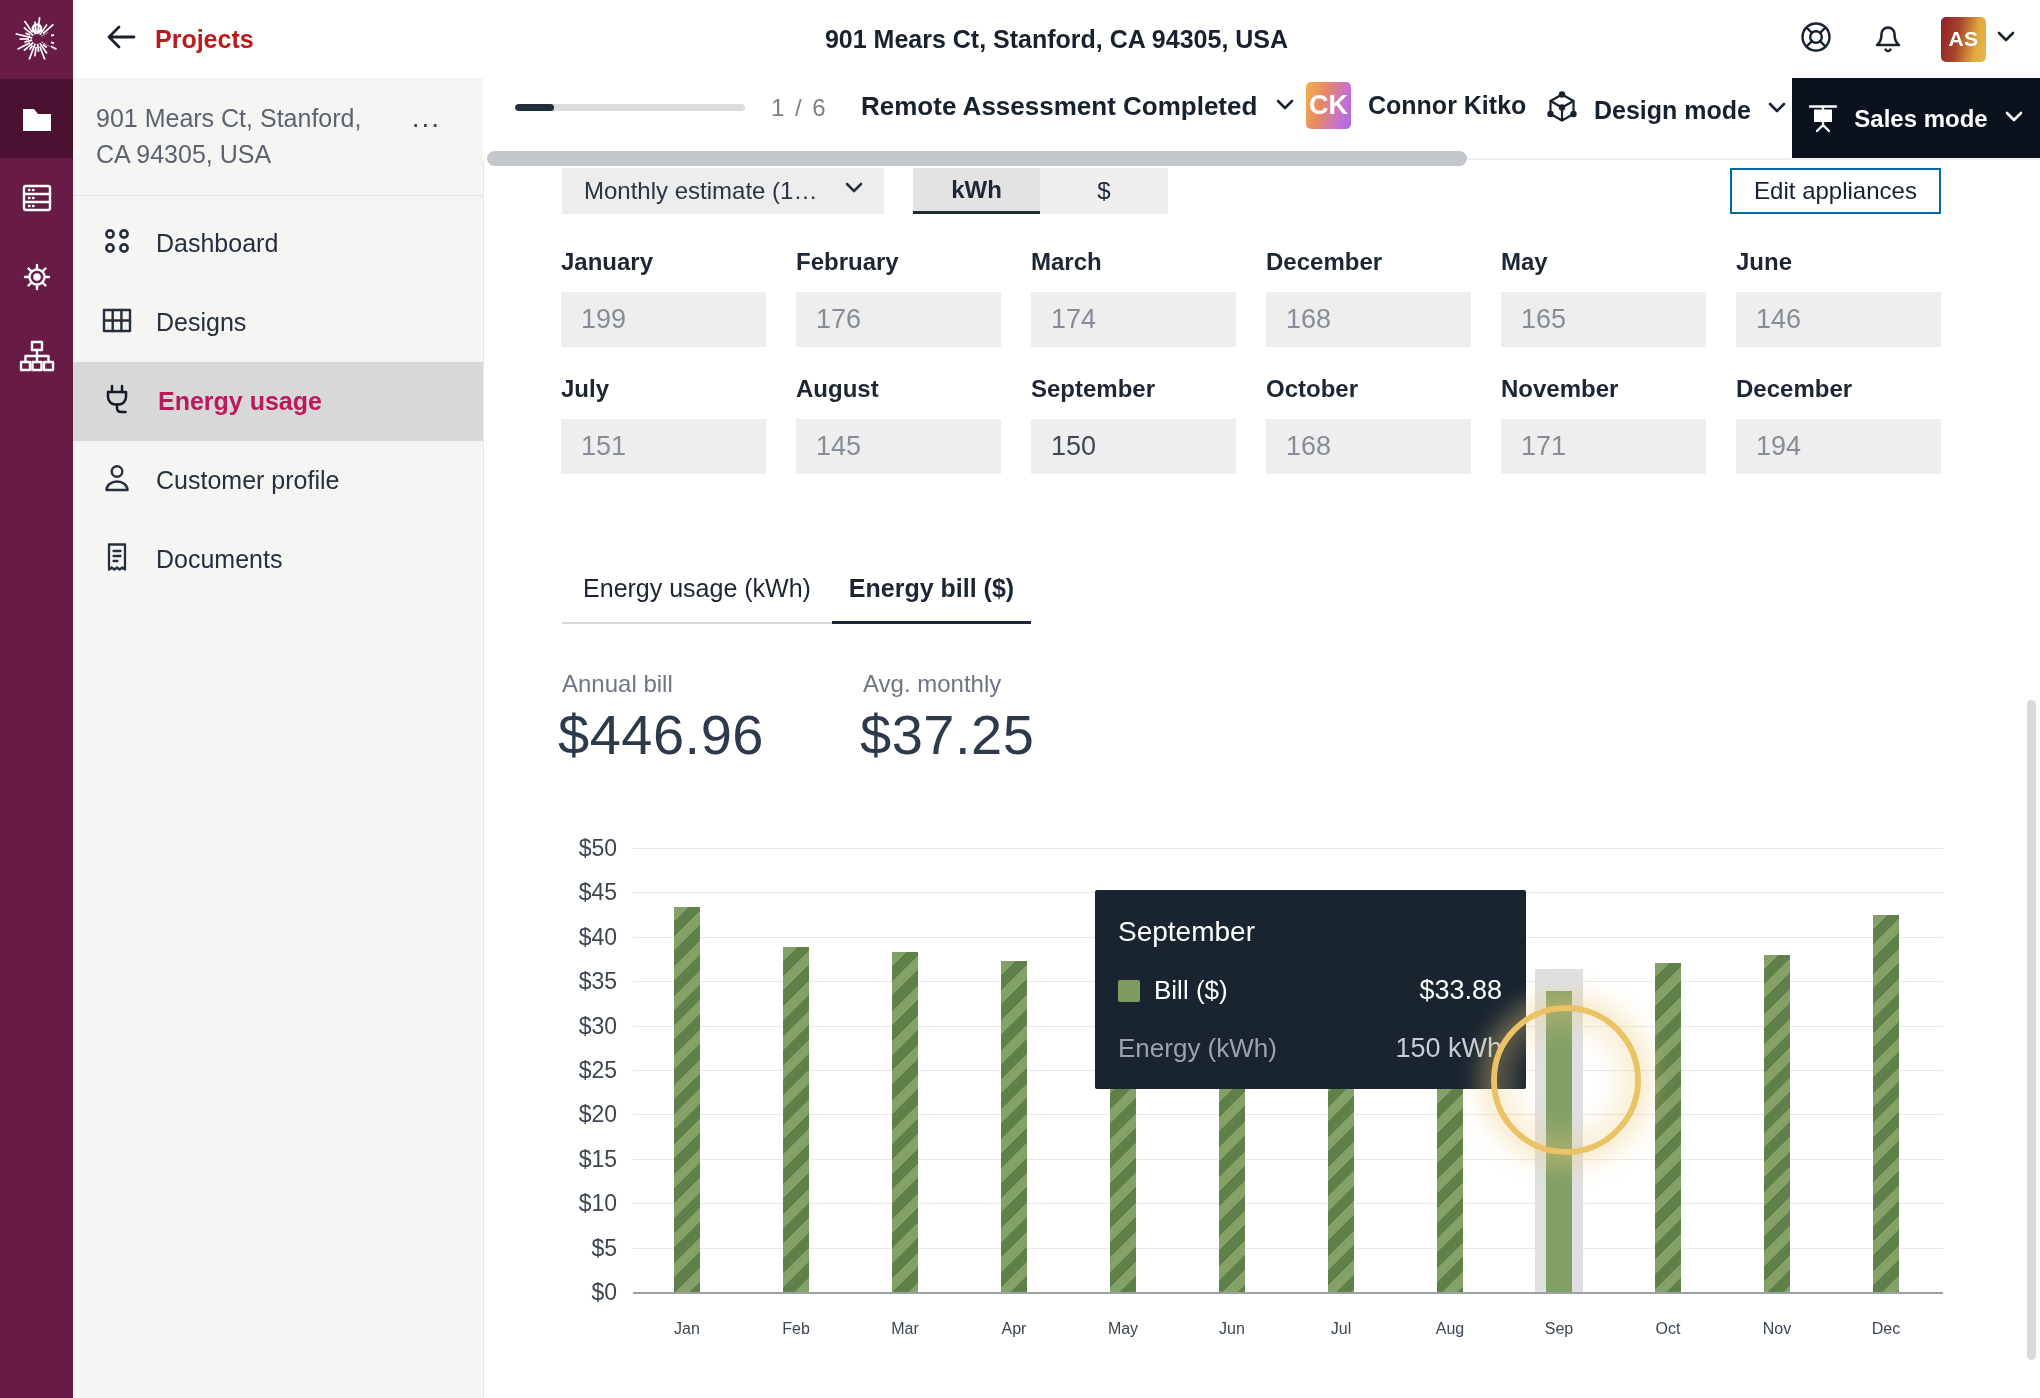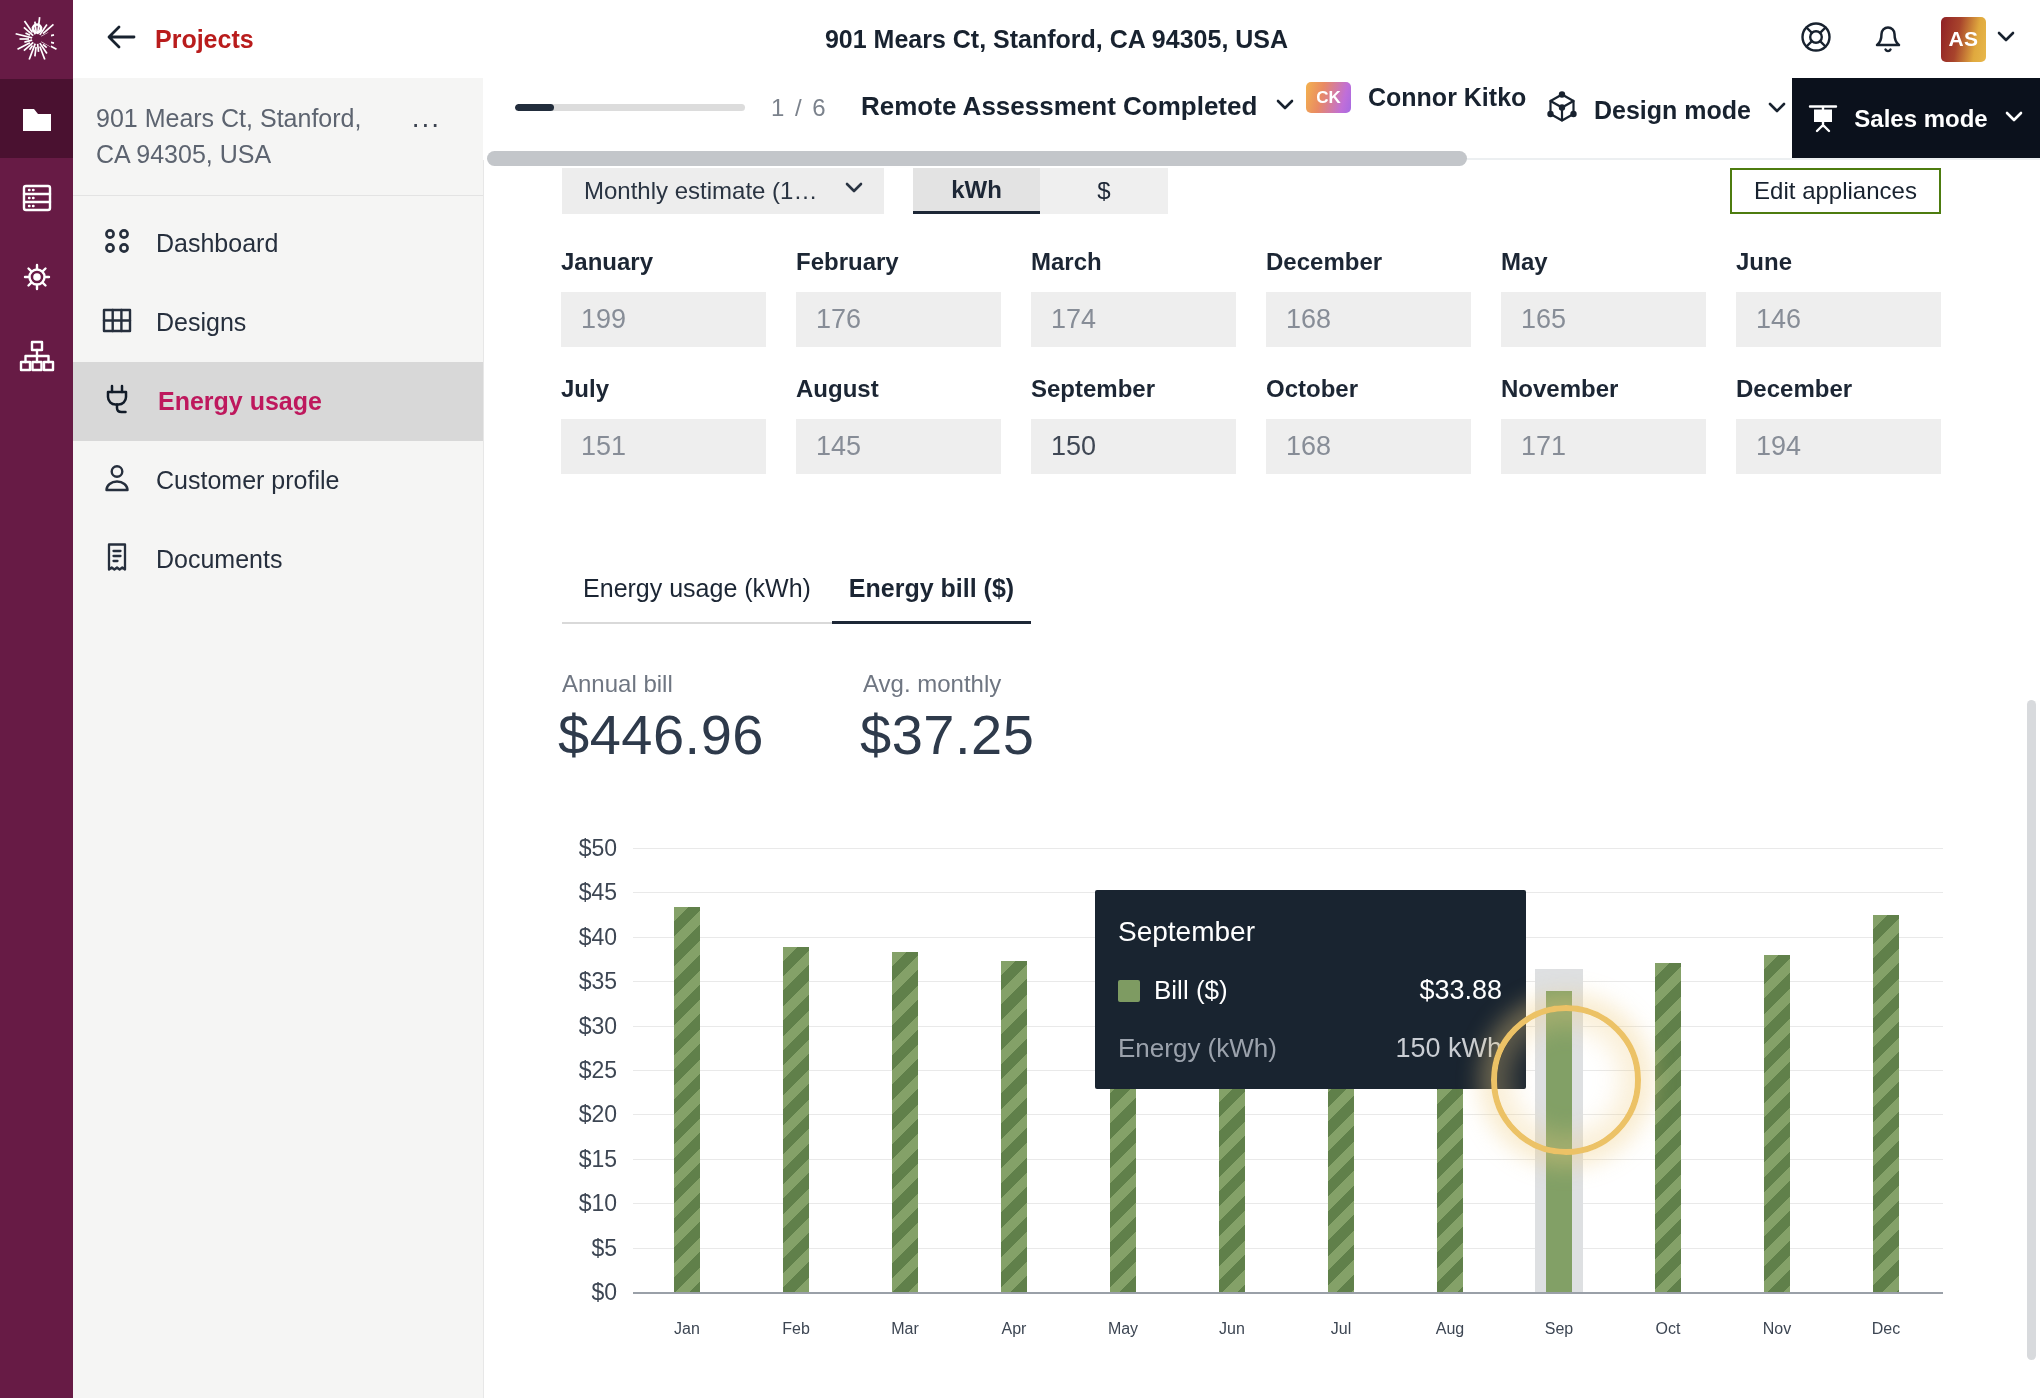--- a/index.html
+++ b/index.html
@@ -35,42 +35,42 @@
   .nav-item.active{background:#d8d8d8;font-weight:700;color:#be185d;}
 
   
   #hdr{position:absolute;left:483px;top:78px;width:1557px;height:82px;background:#fff;}
   #progress-track{position:absolute;left:32px;top:26px;width:230px;height:7px;border-radius:4px;background:#dcdcdc;overflow:hidden;}
   #progress-fill{height:7px;border-radius:4px;background:#222d3c;}
   #progress-step{position:absolute;left:288px;top:16px;font-size:24px;color:#7b828c;letter-spacing:2px;}
   #status-group{position:absolute;left:378px;top:13px;display:flex;align-items:center;gap:16px;cursor:pointer;}
   #status-label{font-size:26px;font-weight:700;color:#18222f;}
   #ck-group{position:absolute;left:823px;top:4px;display:flex;align-items:center;gap:17px;}
-  #avatar-ck{width:45px;height:31px;border-radius:5px;display:flex;align-items:center;justify-content:center;
+  #avatar-ck{width:45px;height:47px;border-radius:5px;display:flex;align-items:center;justify-content:center;
              background:linear-gradient(105deg,#f3b24e 0%,#e98a63 35%,#c06fd8 80%,#a66ae2 100%);
-             color:#fff;font-weight:700;font-size:17px;}
+             color:#fff;font-weight:700;font-size:27px;}
   #ck-name{font-size:25px;font-weight:700;color:#18222f;}
   #design-group{position:absolute;left:1061px;top:12px;display:flex;align-items:center;gap:14px;cursor:pointer;}
   #design-label{font-size:25px;font-weight:700;color:#18222f;}
   #sales-block{position:absolute;left:1309px;top:0;width:248px;height:82px;background:#0b111c;display:flex;
                align-items:center;justify-content:center;gap:14px;cursor:pointer;}
   #sales-label{font-size:24px;font-weight:700;color:#ffffff;}
   #hscroll-track{position:absolute;left:487px;top:158px;width:1553px;height:2px;background:#eceff1;}
   #hscroll-thumb{position:absolute;left:487px;top:151px;width:980px;height:15px;border-radius:8px;background:#c3c6ca;cursor:grab;}
 
   
   #estimate-dd{position:absolute;left:562px;top:168px;width:322px;height:46px;background:#ededed;display:flex;
                align-items:center;justify-content:space-between;padding:0 18px 0 22px;box-sizing:border-box;cursor:pointer;}
   #estimate-dd span{font-size:24px;color:#2a3442;}
   .unit-tab{position:absolute;top:168px;height:46px;display:flex;align-items:center;justify-content:center;
             font-size:24px;color:#1d2736;cursor:pointer;box-sizing:border-box;}
   #unit-kwh{left:913px;width:127px;background:#e3e3e3;font-weight:700;border-bottom:3px solid #1d2736;}
   #unit-usd{left:1040px;width:128px;background:#efefef;}
   #edit-appliances{position:absolute;left:1730px;top:168px;width:211px;height:46px;background:#fff;
-                   border:2px solid #4d7c0f;box-sizing:border-box;display:flex;align-items:center;justify-content:center;
+                   border:2px solid #0369a1;box-sizing:border-box;display:flex;align-items:center;justify-content:center;
                    font-size:24px;color:#18222f;cursor:pointer;}
 
   
   #months{position:absolute;left:561px;top:248px;display:grid;grid-template-columns:repeat(6,205px);
           column-gap:30px;row-gap:28px;}
   .month-label{font-size:24px;font-weight:700;color:#1c2634;margin-bottom:16px;}
   .month-input{width:205px;height:55px;background:#eeeeee;box-sizing:border-box;padding-left:20px;
                font-size:27px;color:#878d97;display:flex;align-items:center;cursor:text;}
   .month-input.entered{color:#3f4754;}
 

